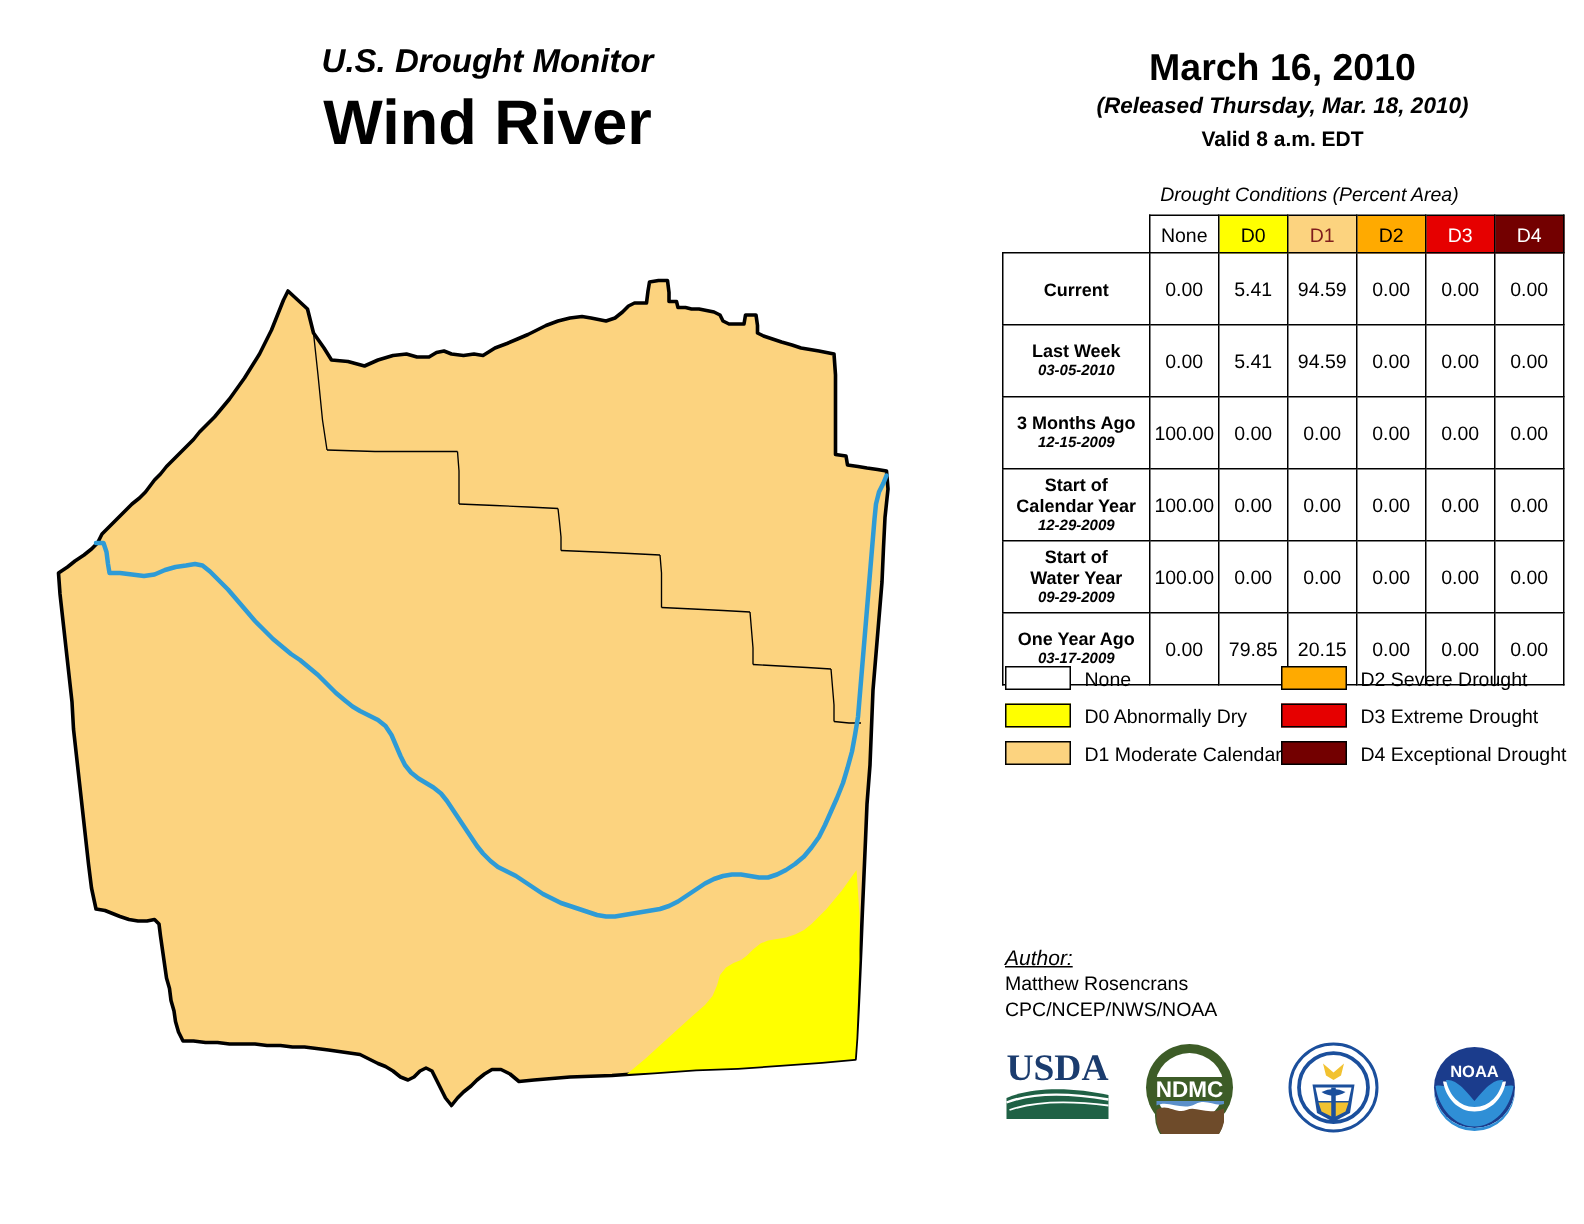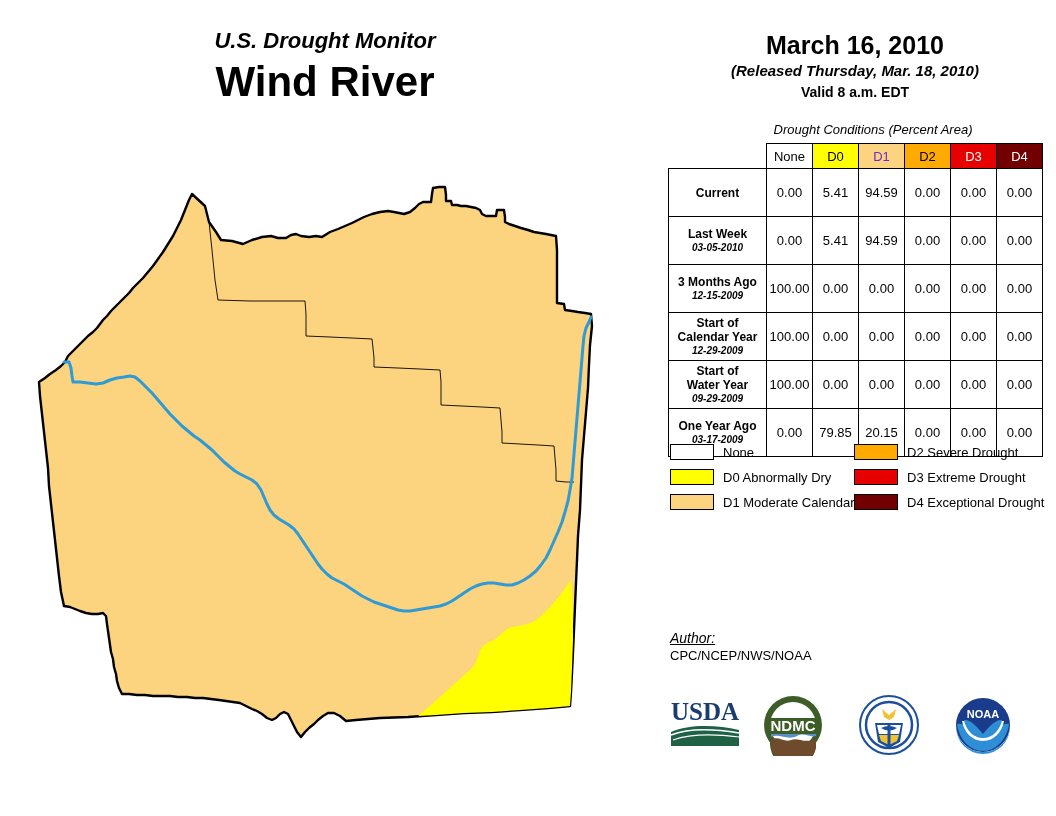--- a/index.html
+++ b/index.html
@@ -117,21 +117,21 @@
   .hdr-blank {
     border: none !important;
     background: transparent;
   }
   .col-label { width: 98px; }
   .col-none  { width: 46px; }
   .col-d0, .col-d1, .col-d2, .col-d3, .col-d4 { width: 46px; }
 
   .sw-none { background: #ffffff; color:#000; }
   .sw-d0   { background: #ffff00; color:#000; }
-  .sw-d1   { background: #fcd37f; color:#6d28d9; }
+  .sw-d1   { background: #fcd37f; color:#7f1d1d; }
   .sw-d2   { background: #ffaa00; color:#000; }
   .sw-d3   { background: #e60000; color:#fff; }
   .sw-d4   { background: #730000; color:#fff; }
 
   #cond-table tbody td { height: 43px; font-size: 13px; }
   #cond-table tbody td.rowlabel {
     font-size: 12px;
     font-weight: bold;
     line-height: 14px;
     padding: 2px 3px;
@@ -441,20 +441,21 @@
         <div class="legend-item">
           <span class="legend-swatch" style="background: rgb(115, 0, 0);"></span>
           <span class="legend-text">D4 Exceptional Drought</span>
         </div>
       </div>
   </div>
 
 
   <div id="author-block">
     <div id="author-heading">Author:</div>
+    <div class="author-line">Matthew Rosencrans</div>
     <div class="author-line">CPC/NCEP/NWS/NOAA</div>
   </div>
 
   <div id="logo-row">
 
     <svg class="logo" id="logo-usda" width="80" height="58" viewBox="0 0 80 58">
       <text x="40" y="26" font-family="Liberation Serif, serif" font-size="25" font-weight="bold" fill="#1b3c6e" text-anchor="middle">USDA</text>
       <path d="M6,38 C24,30 52,31 74,36 L74,52 L6,52 Z" fill="#1f6145"></path>
       <path d="M6,41 C24,34 50,35 74,39" fill="none" stroke="#ffffff" stroke-width="1.6"></path>
       <path d="M8,46 C25,40 50,40 74,43" fill="none" stroke="#ffffff" stroke-width="1.2"></path>

